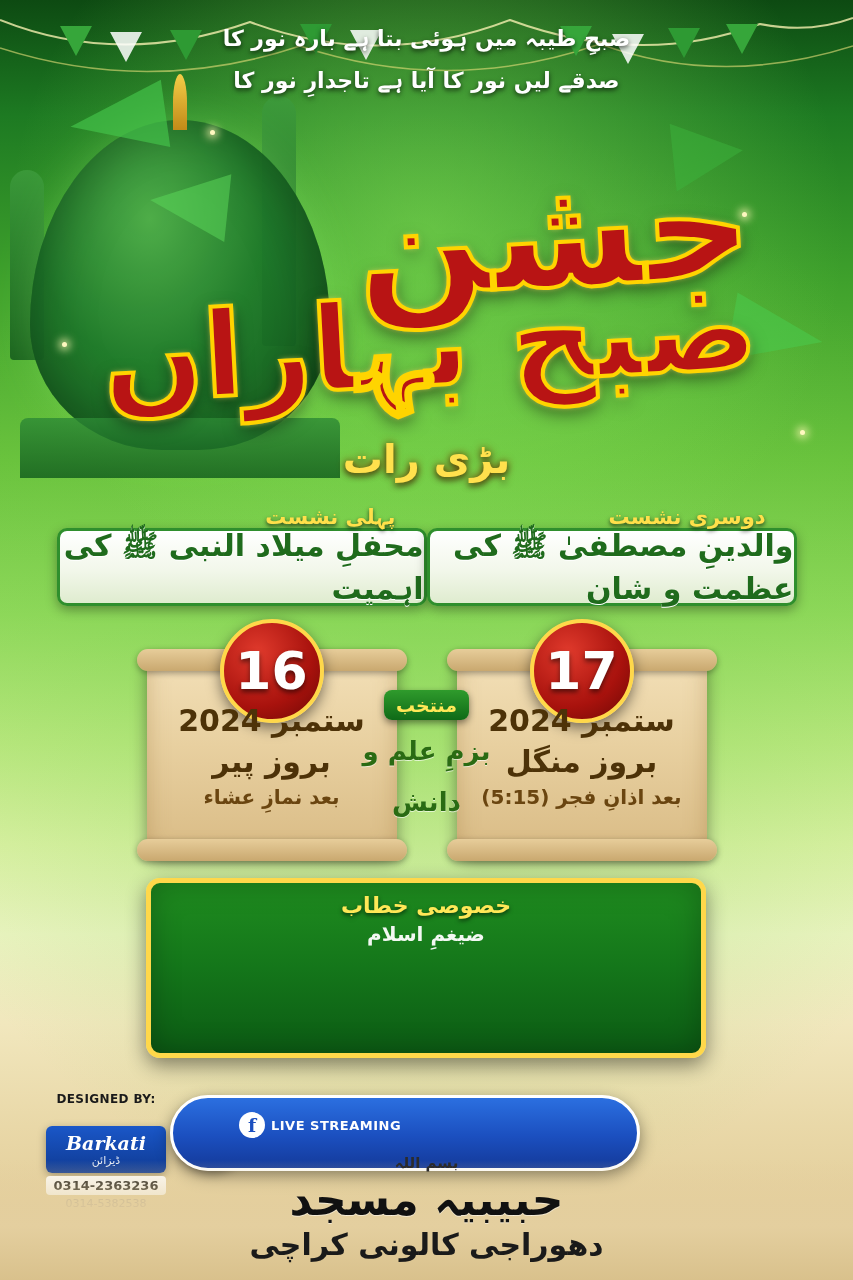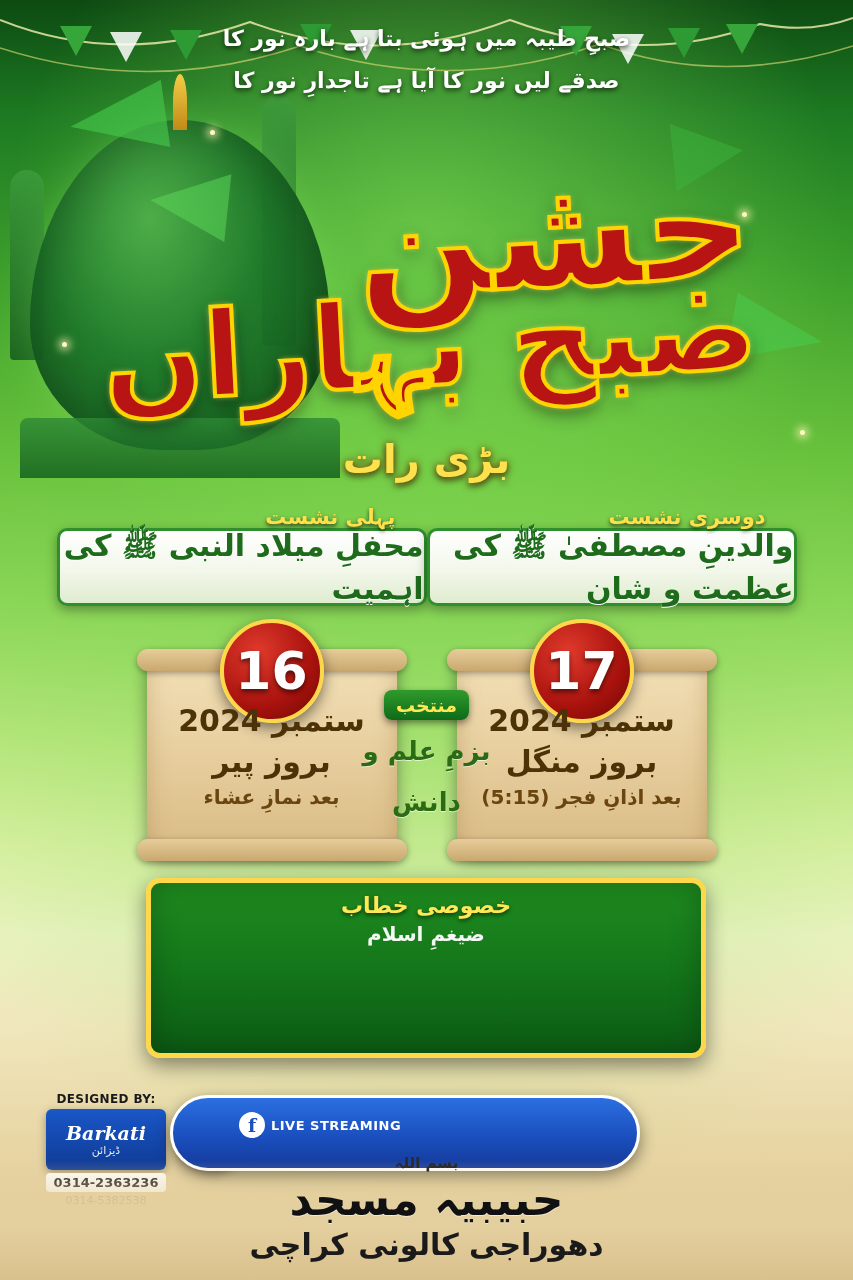--- a/index.html
+++ b/index.html
@@ -205,22 +205,22 @@
     position:absolute;left:50%;top:8px;transform:translateX(-50%);
     width:34px;height:16px;background:#e8e8e8;border-radius:6px 6px 2px 2px;
   }
 
   
   .designer{
     position:absolute;left:46px;top:1092px;width:120px;text-align:center;
   }
   .designer .lbl{font-size:12px;font-weight:bold;color:#1a1a1a;letter-spacing:.4px;}
   .designer .card{
-    margin-top:3px;background:linear-gradient(180deg,#1a57c8,#0f3a93);
-    border-radius:6px;padding:13px 4px;color:#fff;
+    margin-top:20px;background:linear-gradient(180deg,#1a57c8,#0f3a93);
+    border-radius:6px;padding:6px 4px;color:#fff;
     box-shadow:0 3px 8px rgba(0,0,0,.35);
   }
   .designer .brand{font-family:"DejaVu Serif","Liberation Serif",serif;font-size:19px;font-weight:bold;font-style:italic;}
   .designer .sub{font-size:11px;opacity:.9;}
   .designer .phone{
     margin-top:3px;background:#fff;color:#111;font-size:13px;font-weight:bold;
     border-radius:4px;padding:2px 0;
   }
   .designer .ghost{font-size:11px;color:#b9a98c;margin-top:2px;}
 

